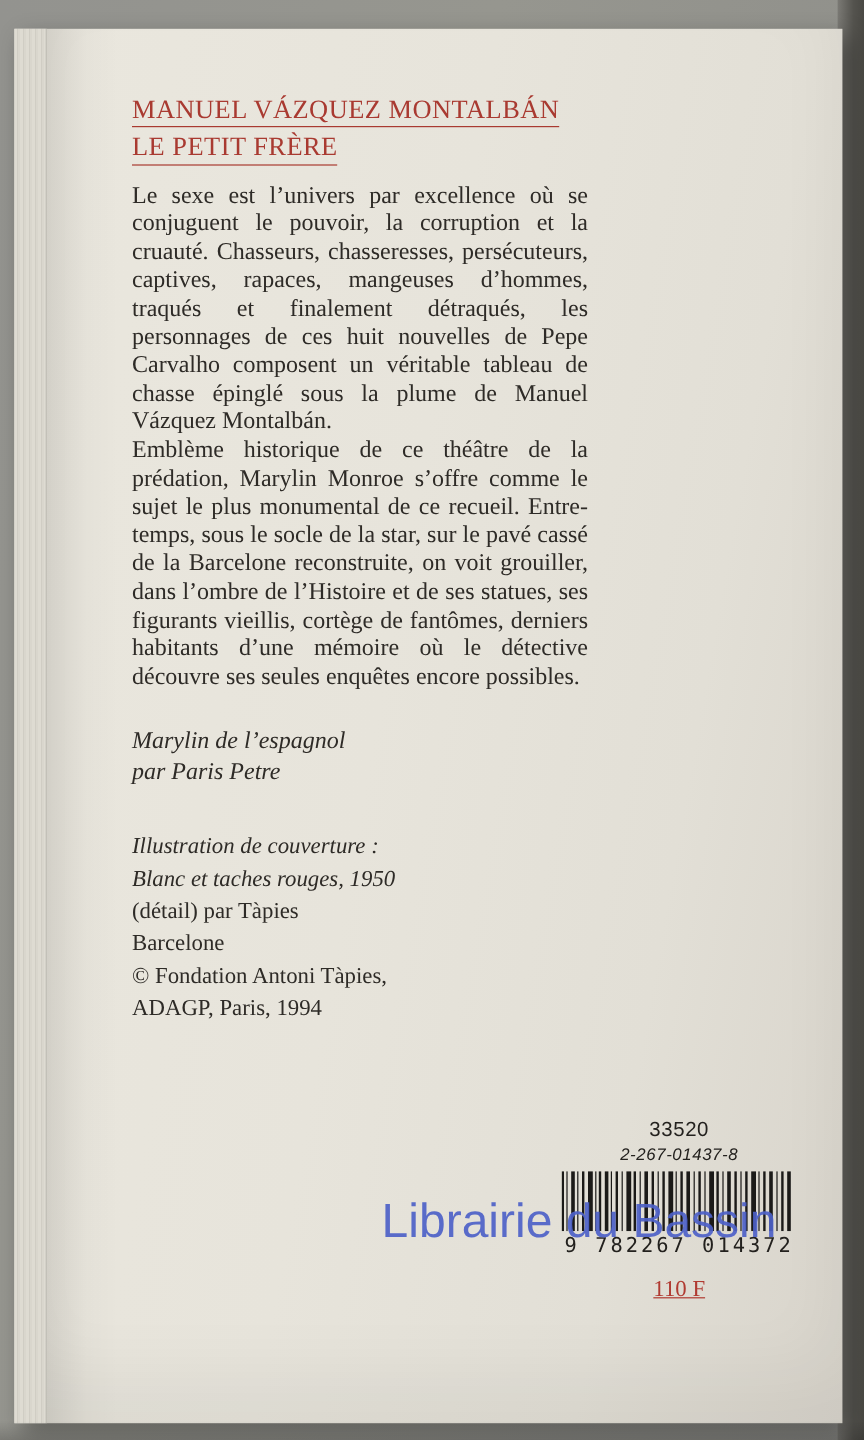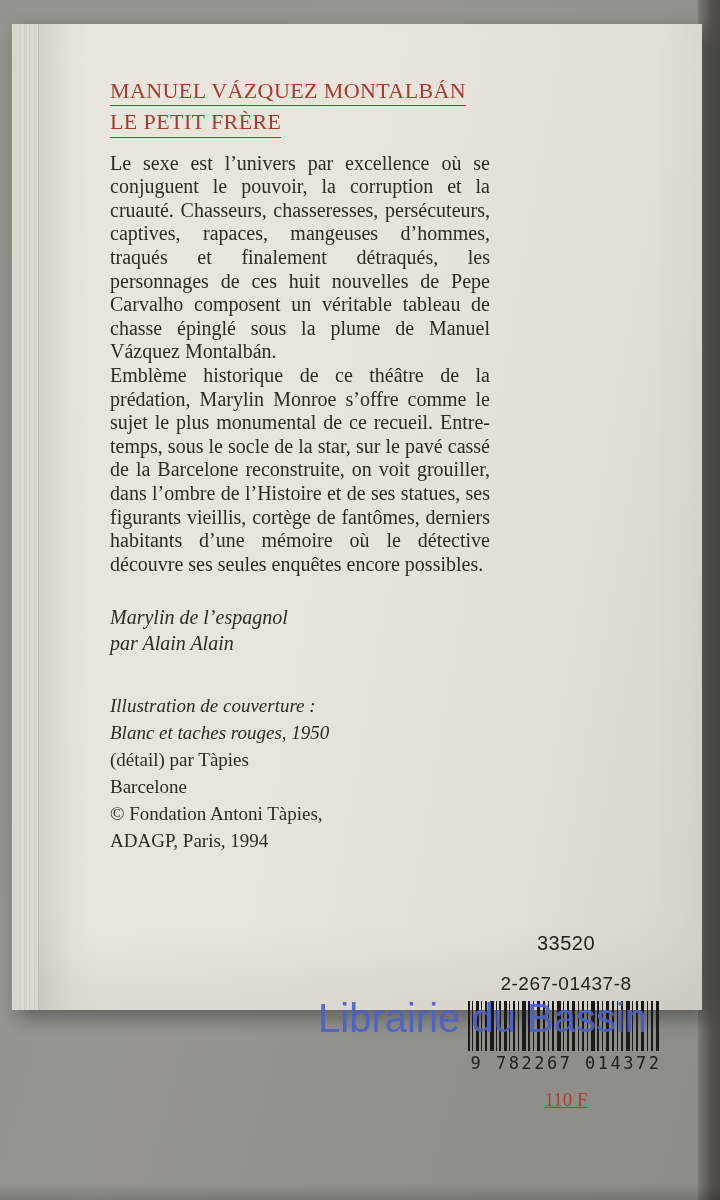--- a/index.html
+++ b/index.html
@@ -12,21 +12,21 @@
   }
   .bg-right-band{
     position:absolute;right:0;top:0;width:22px;height:1200px;
     background:linear-gradient(90deg,#7b7a75 0%,#54534e 60%,#4a4944 100%);
   }
   .bg-bottom-band{
     position:absolute;left:0;bottom:0;width:720px;height:16px;
     background:linear-gradient(180deg,rgba(0,0,0,0) 0%,rgba(0,0,0,0.18) 100%);
   }
   .book{
-    position:absolute;left:12px;top:24px;width:690px;height:986px;
+    position:absolute;left:12px;top:24px;width:690px;height:1162px;
     background:linear-gradient(100deg,#eae7de 0%,#e7e4db 45%,#e2dfd6 75%,#d8d4cb 100%);
     box-shadow:6px 8px 18px rgba(0,0,0,0.35), inset 0 -40px 60px rgba(0,0,0,0.05);
   }
   .page-edges{
     position:absolute;left:0;top:0;bottom:0;width:26px;
     background:repeating-linear-gradient(90deg,#dedbd2 0 2px,#d0cdc4 2px 3px,#d9d6cd 3px 5px);
     border-right:1px solid #bfbcb3;
   }
   .cover-crease{
     position:absolute;left:27px;top:0;bottom:0;width:60px;
@@ -71,22 +71,22 @@
     color:#2e2b27;
   }
   .credit-line.italic{font-style:italic;}
   .bottom-block{
     position:absolute;
     left:448px;top:908px;width:212px;
     text-align:center;
     color:#23211e;
     font-family:"Liberation Sans", sans-serif;
   }
-  .code-top{font-size:20px;letter-spacing:0.5px;}
-  .isbn{font-size:19px;margin-top:18px;letter-spacing:0.5px;}
+  .code-top{font-size:17px;letter-spacing:0.5px;}
+  .isbn{font-size:14px;margin-top:2px;letter-spacing:0.5px;font-style:italic;}
   .barcode{
     width:196px;height:50px;margin:6px auto 2px auto;
   }
   .barcode svg{display:block;width:196px;height:50px;}
   .barcode-number{
     font-size:17px;letter-spacing:2.5px;margin-top:1px;
     font-family:"DejaVu Sans Mono","Liberation Mono",monospace;
   }
   .price{
     margin-top:16px;
@@ -120,21 +120,21 @@
       <div class="title-block">
         <div class="author"><span>MANUEL VÁZQUEZ MONTALBÁN</span></div>
         <div class="title-line"><span>LE PETIT FRÈRE</span></div>
       </div>
 
       <p class="blurb" lang="fr">Le sexe est l’univers par excellence où se conjuguent le pouvoir, la corruption et la cruauté. Chasseurs, chasseresses, persécuteurs, captives, rapaces, mangeuses d’hommes, traqués et finalement détraqués, les personnages de ces huit nouvelles de Pepe Carvalho composent un véritable tableau de chasse épinglé sous la plume de Manuel Vázquez Montalbán.</p>
       <p class="blurb" lang="fr">Emblème historique de ce théâtre de la prédation, Marylin Monroe s’offre comme le sujet le plus monumental de ce recueil. Entre-temps, sous le socle de la star, sur le pavé cassé de la Barcelone reconstruite, on voit grouiller, dans l’ombre de l’Histoire et de ses statues, ses figurants vieillis, cortège de fantômes, derniers habitants d’une mémoire où le détective découvre ses seules enquêtes encore possibles.</p>
 
       <div class="translation">
         <div>Marylin de l’espagnol</div>
-        <div>par Alain Alain</div>
+        <div>par Paris Petre</div>
       </div>
 
       <div class="credits">
         <div class="credit-line italic">Illustration de couverture :</div>
         <div class="credit-line italic">Blanc et taches rouges, 1950</div>
         <div class="credit-line">(détail) par Tàpies</div>
         <div class="credit-line">Barcelone</div>
         <div class="credit-line">© Fondation Antoni Tàpies,</div>
         <div class="credit-line">ADAGP, Paris, 1994</div>
       </div>

